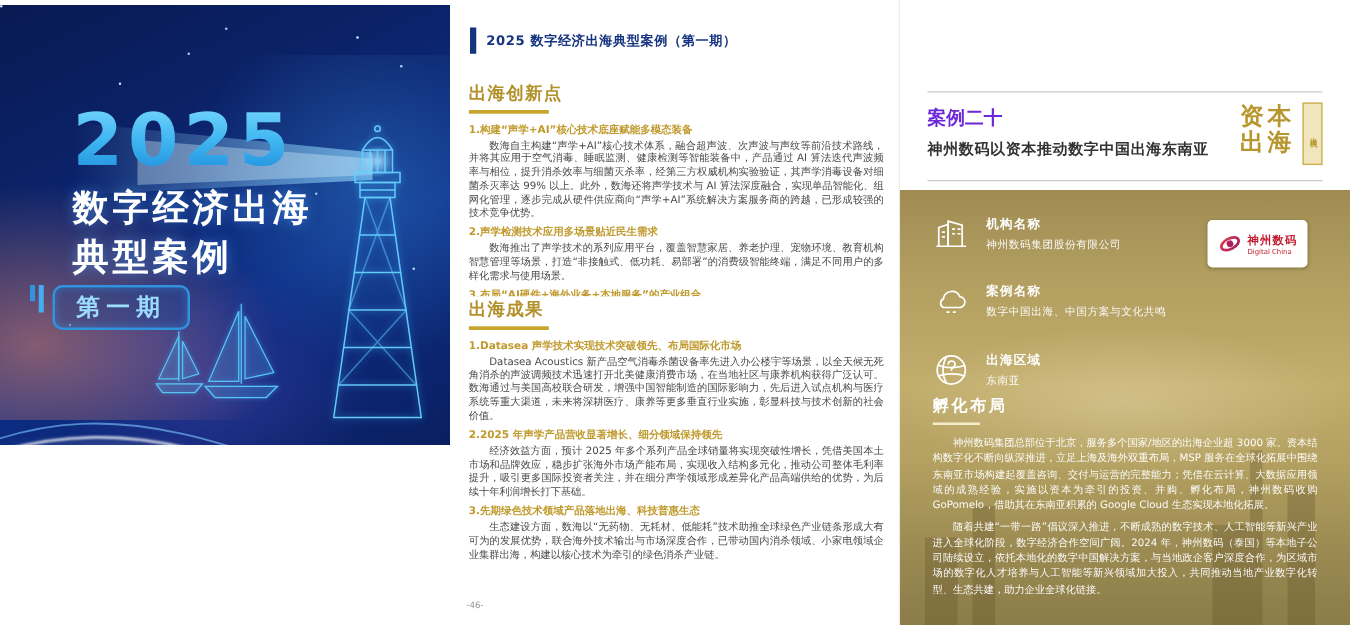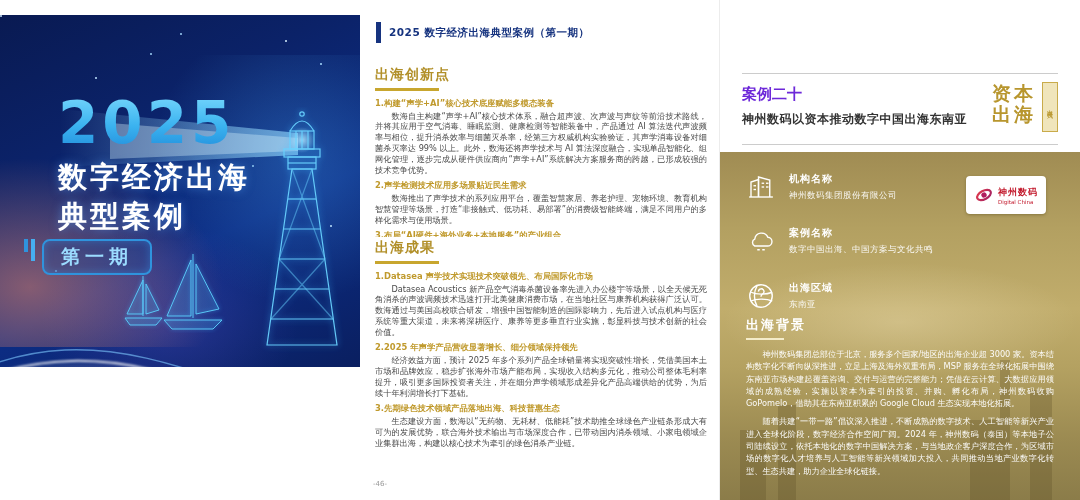--- a/index.html
+++ b/index.html
@@ -1,20 +1,20 @@
 <!DOCTYPE html>
 <html><head>
 <meta charset="utf-8">
 <style>
   html,body{margin:0;padding:0;background:#ffffff;}
   .stage{position:relative;width:1080px;height:500px;overflow:hidden;
          font-family:"DejaVu Sans","Liberation Sans",sans-serif;background:#fff;}
 
   
-  .cover{position:absolute;left:0;top:15px;width:360px;height:352px;overflow:hidden;
+  .cover{position:absolute;left:0;top:4px;width:360px;height:352px;overflow:hidden;
          background:linear-gradient(155deg,#091a52 0%,#0b2268 30%,#0c2d85 62%,#0a1f60 100%);}
   .cover .glow-top{position:absolute;right:-40px;top:40px;width:260px;height:260px;
          background:radial-gradient(circle at 60% 40%,rgba(80,180,255,.28),rgba(80,180,255,0) 65%);}
   .cover .glow-horizon{position:absolute;left:40px;top:210px;width:260px;height:160px;
          background:radial-gradient(ellipse at 50% 60%,rgba(120,90,220,.25),rgba(120,90,220,0) 70%);}
   .cover .glow-warm{position:absolute;left:-60px;bottom:20px;width:300px;height:200px;
          background:radial-gradient(ellipse at 30% 70%,rgba(255,140,100,.5),rgba(255,140,100,0) 65%);}
   .stars{position:absolute;left:0;top:0;width:2px;height:2px;border-radius:50%;background:#cfeaff;
          box-shadow:95px 62px 0 0 #bfe4ff,150px 38px 0 0 #9fd2f7,205px 88px 0 0 #d7f0ff,
          320px 48px 0 0 #a9dcff,252px 150px 0 0 #8fc8f2,55px 255px 0 0 #9fd2f7,
@@ -310,20 +310,20 @@
           <circle cx="12" cy="12" r="3.2" fill="#b01e5e"></circle>
         </g>
       </svg>
       <div class="logo-text">
         <div class="ln1">神州数码</div>
         <div class="ln2">Digital China</div>
       </div>
     </div>
 
     <div class="bg-sec">
-      <div class="bg-title">出海背景</div>
+      <div class="bg-title">孵化布局</div>
       <div class="bg-underline"></div>
       <p class="bg-p">神州数码集团总部位于北京，服务多个国家/地区的出海企业超 3000 家。资本结构数字化不断向纵深推进，立足上海及海外双重布局，MSP 服务在全球化拓展中围绕东南亚市场构建起覆盖咨询、交付与运营的完整能力；凭借在云计算、大数据应用领域的成熟经验，实施以资本为牵引的投资、并购、孵化布局，神州数码收购 GoPomelo，借助其在东南亚积累的 Google Cloud 生态实现本地化拓展。</p>
       <p class="bg-p">随着共建“一带一路”倡议深入推进，不断成熟的数字技术、人工智能等新兴产业进入全球化阶段，数字经济合作空间广阔。2024 年，神州数码（泰国）等本地子公司陆续设立，依托本地化的数字中国解决方案，与当地政企客户深度合作，为区域市场的数字化人才培养与人工智能等新兴领域加大投入，共同推动当地产业数字化转型、生态共建，助力企业全球化链接。</p>
     </div>
   </div>
 
 </div>
 
 </body></html>

